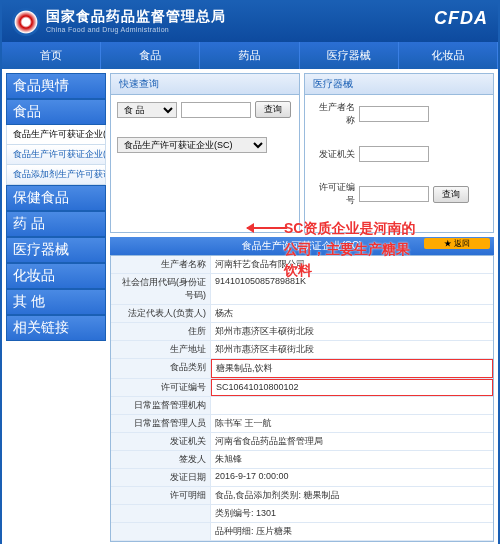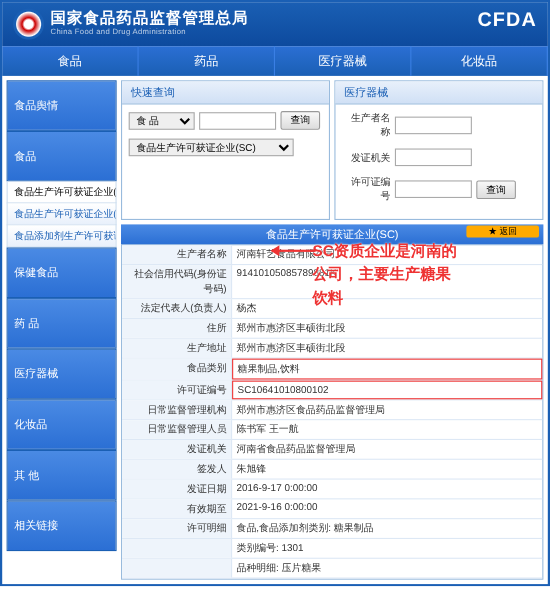--- a/index.html
+++ b/index.html
@@ -3,35 +3,35 @@
 <meta charset="utf-8">
 <style>
   *{box-sizing:border-box;margin:0;padding:0}
   body{font-family:"Microsoft YaHei",SimSun,sans-serif;font-size:10px;background:#fff;width:500px}
   .frame{border:2px solid #1a5fb4;background:#fff}
   .header{background:linear-gradient(#1a5fb4,#0d4a9e);color:#fff;padding:6px 10px;display:flex;align-items:flex-start;gap:6px}
   .logo{width:28px;height:28px;border-radius:50%;background:radial-gradient(circle,#fff 20%,#c00 30%,#fff 55%,#1a5fb4 60%);display:flex;align-items:center;justify-content:center;font-size:9px}
   .hd-text{display:flex;flex-direction:column}
   .hd-cn{font-size:14px;font-weight:bold;letter-spacing:1px}
   .hd-en{font-size:7px;opacity:.7;letter-spacing:.3px}
-  .cfda{margin-left:auto;font-size:18px;font-weight:bold;letter-spacing:1px}
+  .cfda{margin-left:auto;font-size:18px;font-weight:bold;font-style:italic;letter-spacing:1px}
   .nav{background:linear-gradient(#2b6fd4,#1a5fb4);display:flex;color:#fff;font-size:11px}
   .nav>div{flex:1;text-align:center;padding:6px 0;border-right:1px solid #3a7fe4;cursor:pointer}
   .bc{background:#eef4fb;padding:3px 8px;font-size:9px;color:#333;border-bottom:1px solid #cde}
   .body{display:flex;padding:4px}
   .side{width:100px;flex-shrink:0}
-  .side-h{background:linear-gradient(#4a8ae4,#2b6fd4);color:#fff;font-size:10px;padding:15px 6px;border:1px solid #1a5fb4}
+  .side-h{background:linear-gradient(#4a8ae4,#2b6fd4);color:#fff;font-size:14px;padding:3px 6px;border:1px solid #1a5fb4}
   .side-i{background:linear-gradient(#fff,#e8f0fb);border:1px solid #cde;border-top:0;padding:3px 6px;font-size:9px;color:#1a5fb4;cursor:pointer;white-space:nowrap;overflow:hidden}
   .side-i.act{background:#fff;color:#000}
   .main{flex:1;padding-left:4px;min-width:0}
   .panels{display:flex;gap:4px;margin-bottom:4px}
   .panel{flex:1;border:1px solid #9bd}
   .ph{background:linear-gradient(#e8f0fb,#d0e0f5);font-size:10px;padding:3px 8px;text-align:left;color:#1a5fb4;border-bottom:1px solid #9bd}
   .pb{padding:6px;font-size:9px}
-  .row{display:flex;align-items:center;gap:4px;margin-bottom:8px}
+  .row{display:flex;align-items:center;gap:4px;margin-bottom:19px}
   .row label{width:44px;text-align:right;color:#333}
   select,.inp{border:1px solid #aaa;padding:1px 2px;font-size:9px;height:16px}
   select{width:60px}
   .inp{width:70px}
   .btn{background:linear-gradient(#f8f8f8,#ddd);border:1px solid #999;padding:1px 8px;font-size:9px;cursor:pointer;border-radius:2px}
   .sect-h{background:linear-gradient(#4a8ae4,#2b6fd4);color:#fff;font-size:10px;padding:2px 8px;text-align:center;position:relative}
   .back{position:absolute;right:4px;top:1px;background:#fa0;color:#000;font-size:8px;padding:0 20px;border-radius:2px;cursor:pointer}
   .detail{border:1px solid #9bd;font-size:9px}
   .dr{display:flex;border-bottom:1px solid #dde8f5}
   .dl{width:100px;background:#eef4fb;text-align:right;padding:2px 4px;color:#333;border-right:1px solid #dde8f5}
@@ -49,20 +49,21 @@
   <div class="header">
     <div class="logo"></div>
     <div class="hd-text">
       <div class="hd-cn">国家食品药品监督管理总局</div>
       <div class="hd-en">China Food and Drug Administration</div>
     </div>
     <div class="cfda">CFDA</div>
   </div>
 
   <div class="nav">
+    <div>首页</div>
     <div>食品</div>
     <div>药品</div>
     <div>医疗器械</div>
     <div>化妆品</div>
   </div>
 
 
   <div class="body">
     <div class="side">
       <div class="side-h">食品舆情</div>
@@ -142,41 +143,36 @@
           <div class="dr">
             <div class="dl">食品类别</div>
             <div class="dv hl">糖果制品,饮料</div>
           </div>
           <div class="dr">
             <div class="dl">许可证编号</div>
             <div class="dv hl">SC10641010800102</div>
           </div>
           <div class="dr">
             <div class="dl">日常监督管理机构</div>
-            <div class="dv">郑州市惠济区食品药品监督管理局</div>
           </div>
           <div class="dr">
             <div class="dl">日常监督管理人员</div>
             <div class="dv">陈书军 王一航</div>
           </div>
           <div class="dr">
             <div class="dl">发证机关</div>
             <div class="dv">河南省食品药品监督管理局</div>
           </div>
           <div class="dr">
             <div class="dl">签发人</div>
             <div class="dv">朱旭锋</div>
           </div>
           <div class="dr">
             <div class="dl">发证日期</div>
             <div class="dv">2016-9-17 0:00:00</div>
-          </div>
-          <div class="dr">
-            <div class="dl">有效期至</div>
-            <div class="dv">2021-9-16 0:00:00</div>
           </div>
           <div class="dr">
             <div class="dl">许可明细</div>
             <div class="dv">食品,食品添加剂类别: 糖果制品</div>
           </div>
           <div class="dr">
             <div class="dl"></div>
             <div class="dv">类别编号: 1301</div>
           </div>
           <div class="dr">

